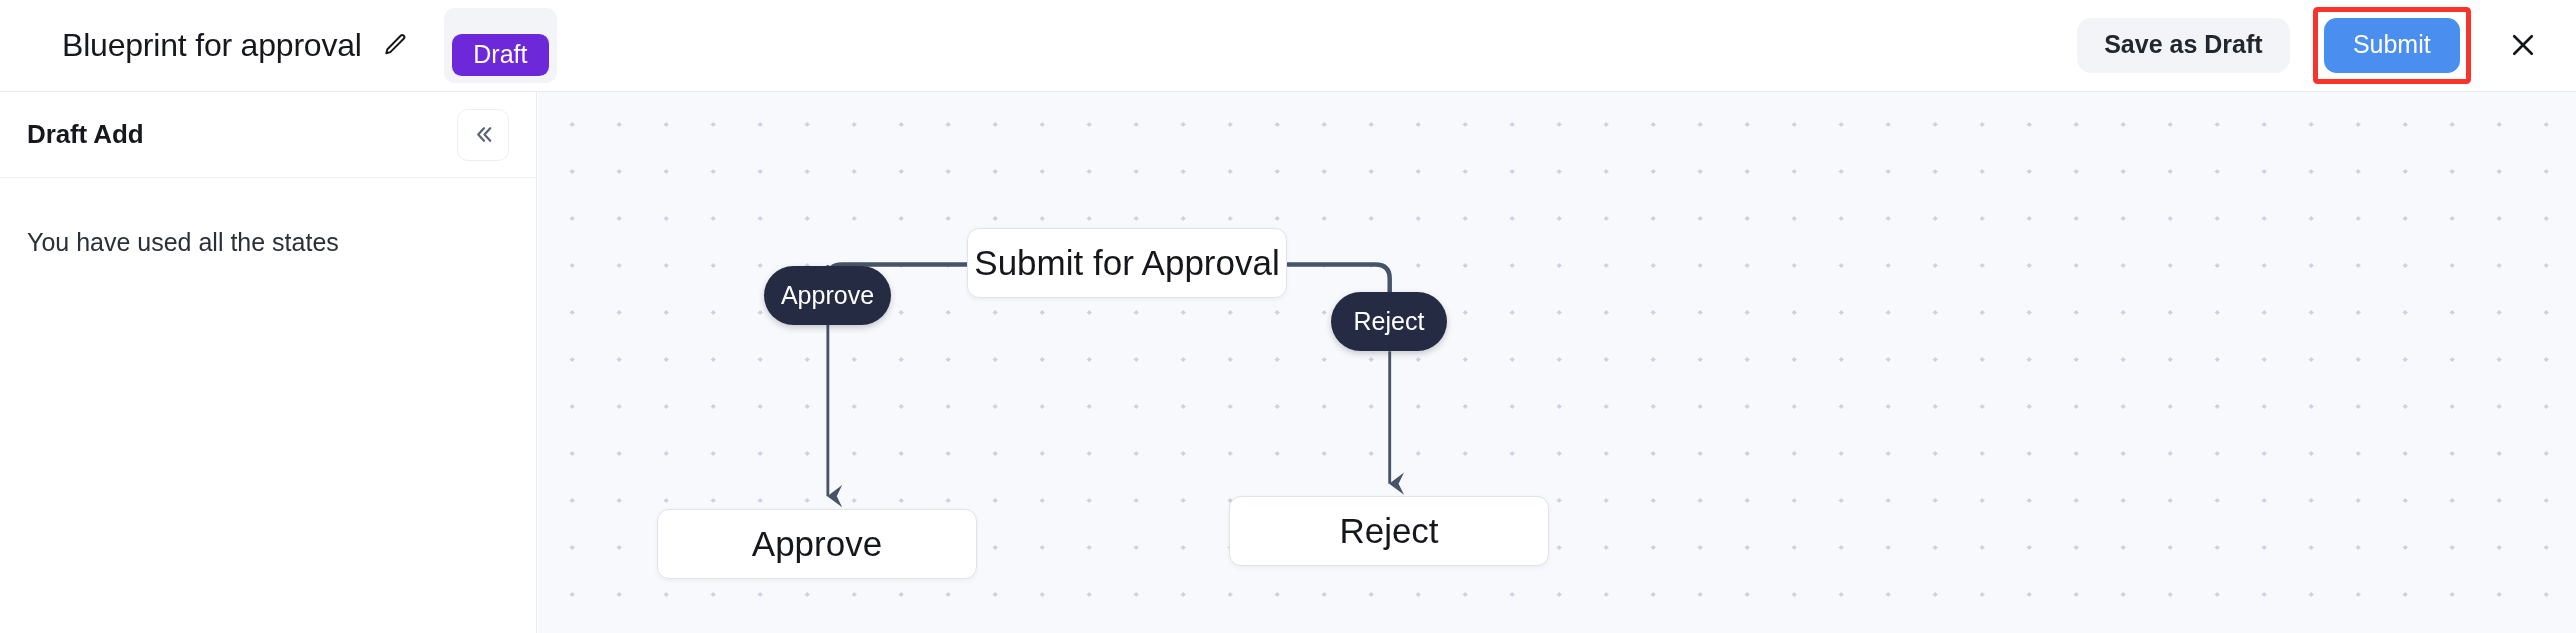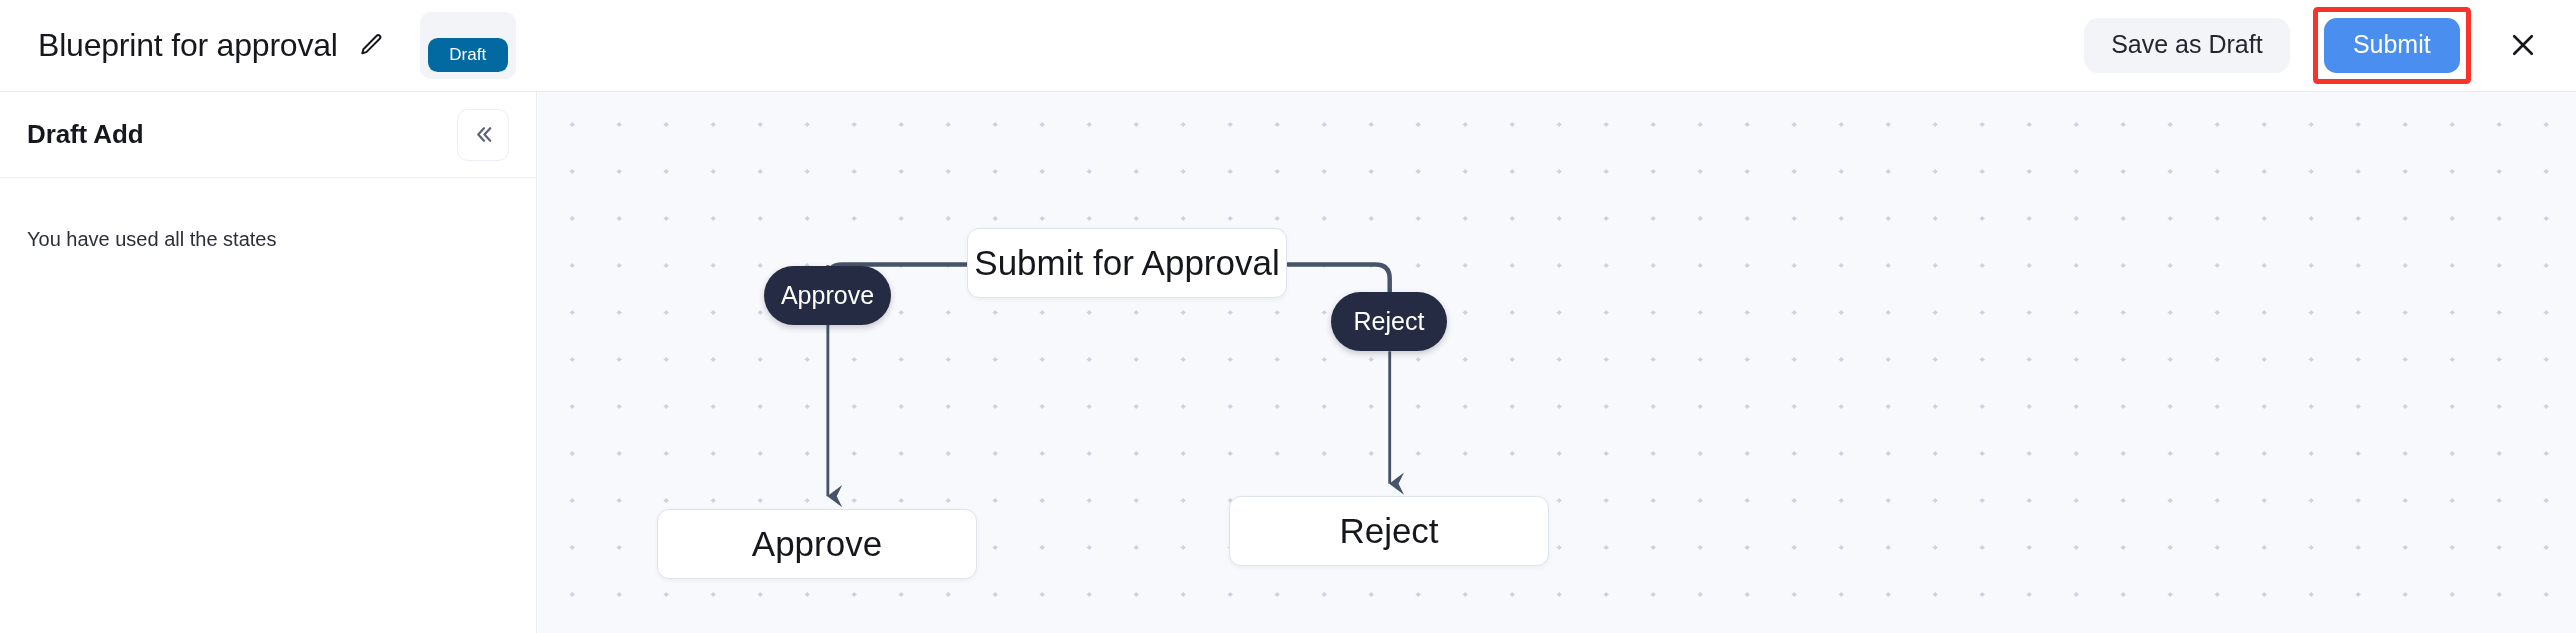--- a/index.html
+++ b/index.html
@@ -17,53 +17,53 @@
     width: 2576px; height: 92px;
     background: #ffffff;
     border-bottom: 1.8px solid #e8eaef;
     display: flex; align-items: center;
     padding: 0 32px 0 38px;
     z-index: 20;
   }
   .hdr-left { display: flex; align-items: center; gap: 0; }
   .blueprint-title {
     font-size: 32px; font-weight: 400; color: #16181d;
-    letter-spacing: -0.2px; white-space: nowrap;
+    letter-spacing: -0.2px; white-space: nowrap; margin-left: 24px;
   }
   .edit-icon {
     width: 36px; height: 36px; margin-left: 16px;
     display: flex; align-items: center; justify-content: center;
     cursor: pointer;
   }
   .draft-wrap {
     margin-left: 30px;
     background: #f2f4f8;
     border-radius: 10.7px;
     padding: 6.3px 8px;
     display: flex; align-items: center;
   }
   .draft-badge {
-    background: #0369a1;
+    background: #6d28d9;
     color: #ffffff;
-    font-size: 17px; font-weight: 400;
+    font-size: 25px; font-weight: 400;
     border-radius: 9.8px;
     padding: 8px 21.5px 9.8px 21.5px;
     line-height: 1;
     white-space: nowrap;
     cursor: pointer;
     margin-top: 19px;
   }
   .hdr-right {
     margin-left: auto;
     display: flex; align-items: center; gap: 0;
   }
   .btn-save-draft {
     background: #f2f4f8;
     color: #22262e;
-    font-size: 25px; font-weight: 400;
+    font-size: 25px; font-weight: 700;
     border: none; border-radius: 14.3px;
     padding: 14.3px 27px 16px 27px;
     line-height: 1; white-space: nowrap;
     cursor: pointer;
     font-family: inherit;
   }
   .publish-anno {
     margin-left: 23px;
     border: 5.4px solid #f8332a;
     border-radius: 4.5px;
@@ -109,21 +109,21 @@
     margin-left: auto;
     width: 52px; height: 52px;
     border: 1.8px solid #eceef3;
     border-radius: 10.7px;
     background: #ffffff;
     display: flex; align-items: center; justify-content: center;
     cursor: pointer;
   }
   .sidebar-body { padding: 50px 27px 0 27px; }
   .empty-msg {
-    font-size: 20px; font-weight: 400; color: #2b2f3a;
+    font-size: 25px; font-weight: 400; color: #2b2f3a;
   }
 
   
   .canvas {
     position: absolute; top: 92px; left: 538px;
     width: 2038px; height: 541px;
     background-color: #f8f9fc;
     background-image: radial-gradient(circle, #ccd2e1 2px, transparent 2.1px);
     background-size: 47px 47px;
     background-position: 10.7px 9px;

